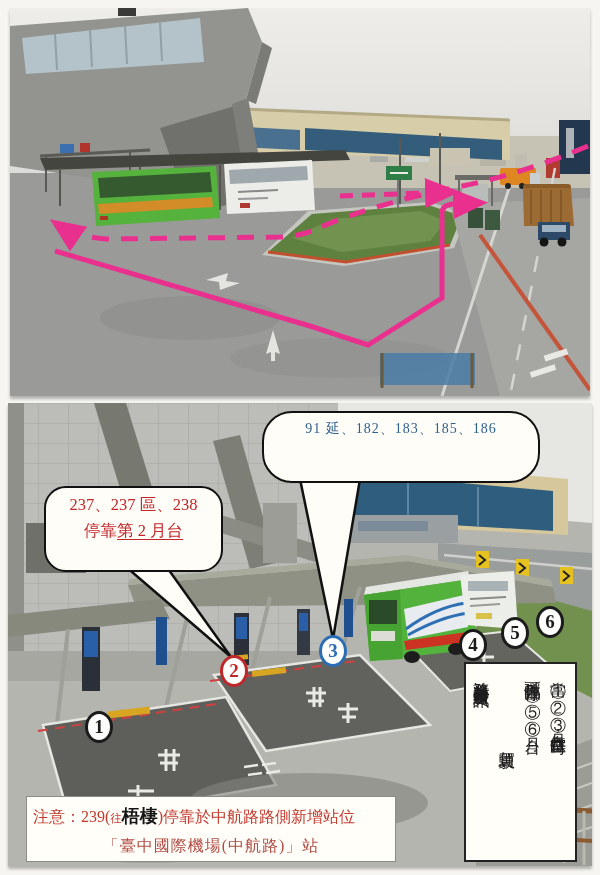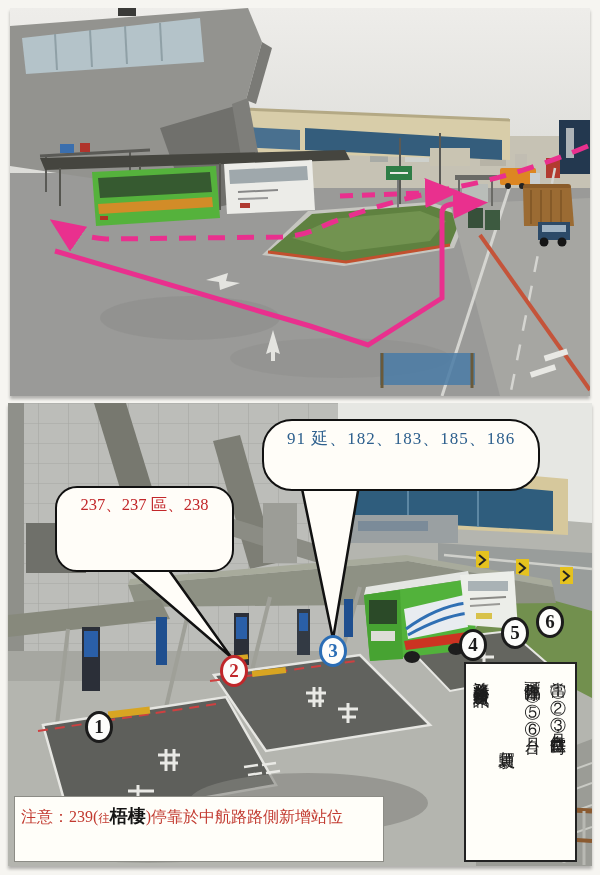--- a/index.html
+++ b/index.html
@@ -15,24 +15,24 @@
   #bottom-photo { left:8px; top:403px; width:584px; height:463px; }
   .photo svg { display:block; width:100%; height:100%; }
 
   .bubble {
     position:absolute; background:#fffdf8; border:2px solid #111;
     text-align:center; line-height:1.35;
   }
   #callout-blue {
     left:262px; top:411px; width:278px; height:72px;
     border-radius:30px; padding-top:7px;
-    color:#2e608e; font-size:17px; letter-spacing:1px;margin-top:8px;
+    color:#2e608e; font-size:14px; letter-spacing:1px;
   }
   #callout-red {
-    left:55px; top:486px; width:179px; height:86px;
+    left:44px; top:486px; width:179px; height:86px;
     border-radius:22px; padding-top:4px;
     color:#c2272a; font-size:16.5px; line-height:1.55;
   }
   .u { text-decoration:underline; text-underline-offset:3px; }
   .small-cjk { font-size:.72em; }
   .bold-cjk { font-weight:bold; font-size:1.12em; }
   .black-cjk { color:#151515; }
 
   .marker {
     position:absolute; width:28px; height:32px; border-radius:50%;
@@ -48,21 +48,21 @@
     background:#fffef9; border:2px solid #222; padding:5px 4px;
   }
   #vertical-note .vwrap {
     writing-mode:vertical-rl; height:100%; width:100%;
     font-size:16px; line-height:1.6; color:#1d1d1d; letter-spacing:1px;
   }
   #vertical-note .vcol { display:block; }
   #vertical-note .vcol.offset { margin-top:70px; }
 
   #notice-box {
-    position:absolute; left:14px; top:796px; width:370px; height:66px;
+    position:absolute; left:26px; top:796px; width:370px; height:66px;
     background:#fffef9; border:1px solid #8c8c86;
     color:#c23a30; font-size:16px; line-height:1.8; padding:3px 6px 0 6px;
   }
   #notice-box .line2 { text-align:center; color:#b14c44; letter-spacing:1px; }
 </style>
 </head>
 <body>
 
 <div class="photo" id="top-photo">
 <svg viewBox="0 0 580 388" preserveAspectRatio="none">
@@ -370,33 +370,35 @@
   </g>
 </svg>
 </div>
 
 <div class="bubble" id="callout-blue">
   <div>91 延、182、183、185、186</div>
 </div>
 
 <div class="bubble" id="callout-red">
   <div>237、237 區、238</div>
+  <div><span>停靠</span><span class="u">第 2 月台</span></div>
 </div>
 
 <span class="marker mk-black" style="left:85px;top:711px;">1</span>
 <span class="marker mk-red" style="left:220px;top:655px;">2</span>
 <span class="marker mk-blue" style="left:319px;top:635px;">3</span>
 <span class="marker mk-black" style="left:459px;top:629px;">4</span>
 <span class="marker mk-black" style="left:501px;top:617px;">5</span>
 <span class="marker mk-black" style="left:536px;top:606px;">6</span>
 
 <div id="vertical-note">
   <div class="vwrap">
     <span class="vcol">當①②③月台無空位時，</span>
     <span class="vcol">可彈性臨停④⑤⑥月台</span>
     <span class="vcol offset">駕駛員</span>
     <span class="vcol">請務必對外廣播路線資訊</span>
   </div>
 </div>
 
 <div id="notice-box">
   <div class="line1"><span>注意：239(</span><span class="small-cjk">往</span><span class="bold-cjk black-cjk">梧棲</span><span>)停靠於中航路路側新增站位</span></div>
+  <div class="line2">「臺中國際機場(中航路)」站</div>
 </div>
 
 </body></html>

